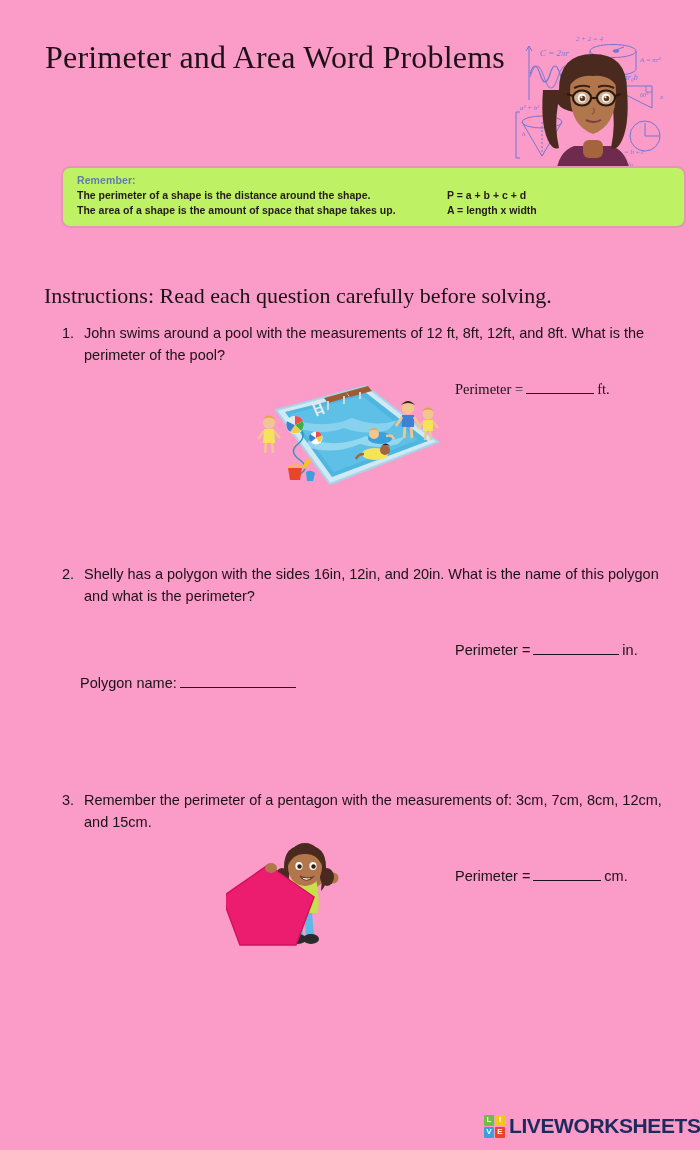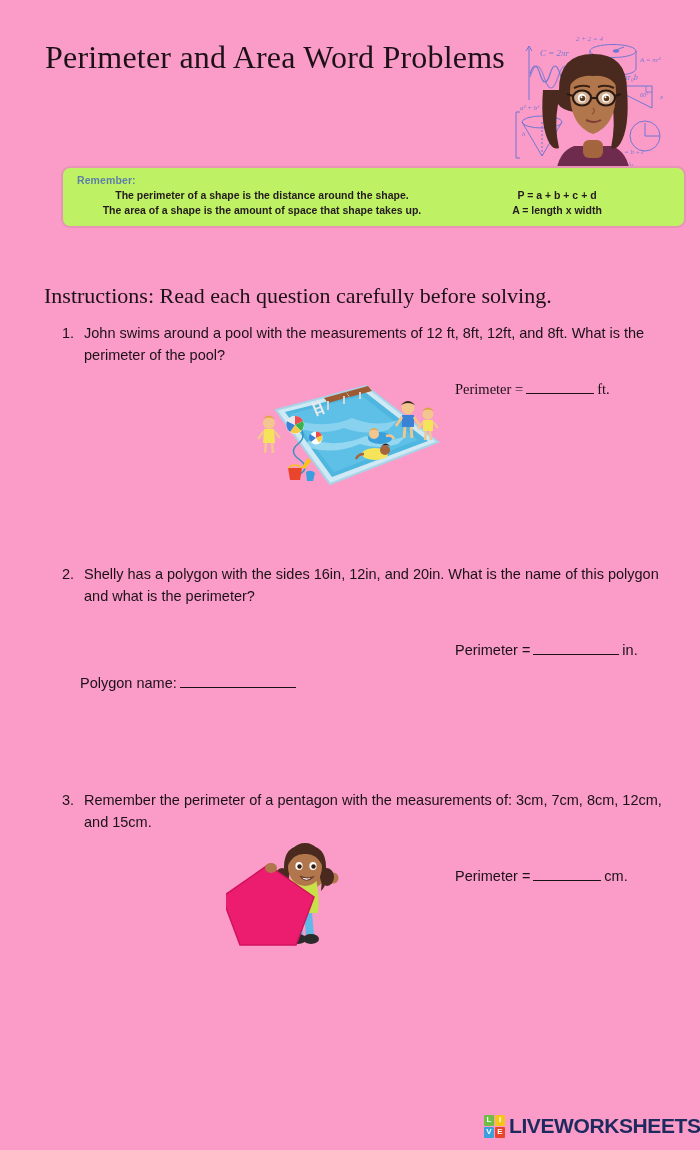--- a/index.html
+++ b/index.html
@@ -72,21 +72,20 @@
     display: flex;
   }
   .remember-col-left { width: 370px; }
   .remember-col-right { width: 220px; }
   .remember-line {
     font-size: 10.5px;
     font-weight: bold;
     color: #241a1f;
     line-height: 1.45;
     white-space: nowrap;
-    text-align: center;
   }
 
   
   .instructions {
     position: absolute;
     left: 44px;
     top: 283px;
     font-family: "Liberation Serif", serif;
     font-size: 22px;
     color: #1c1117;

